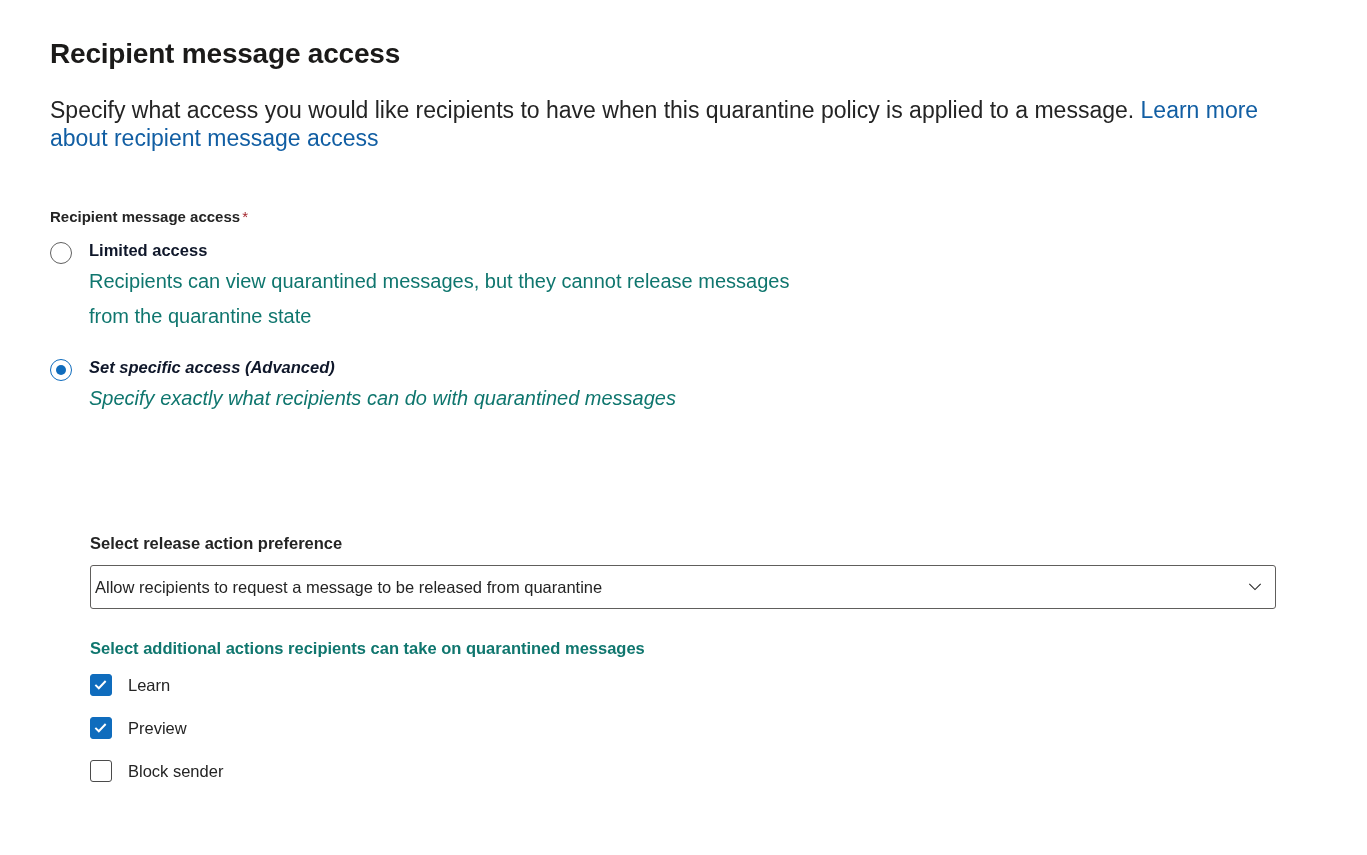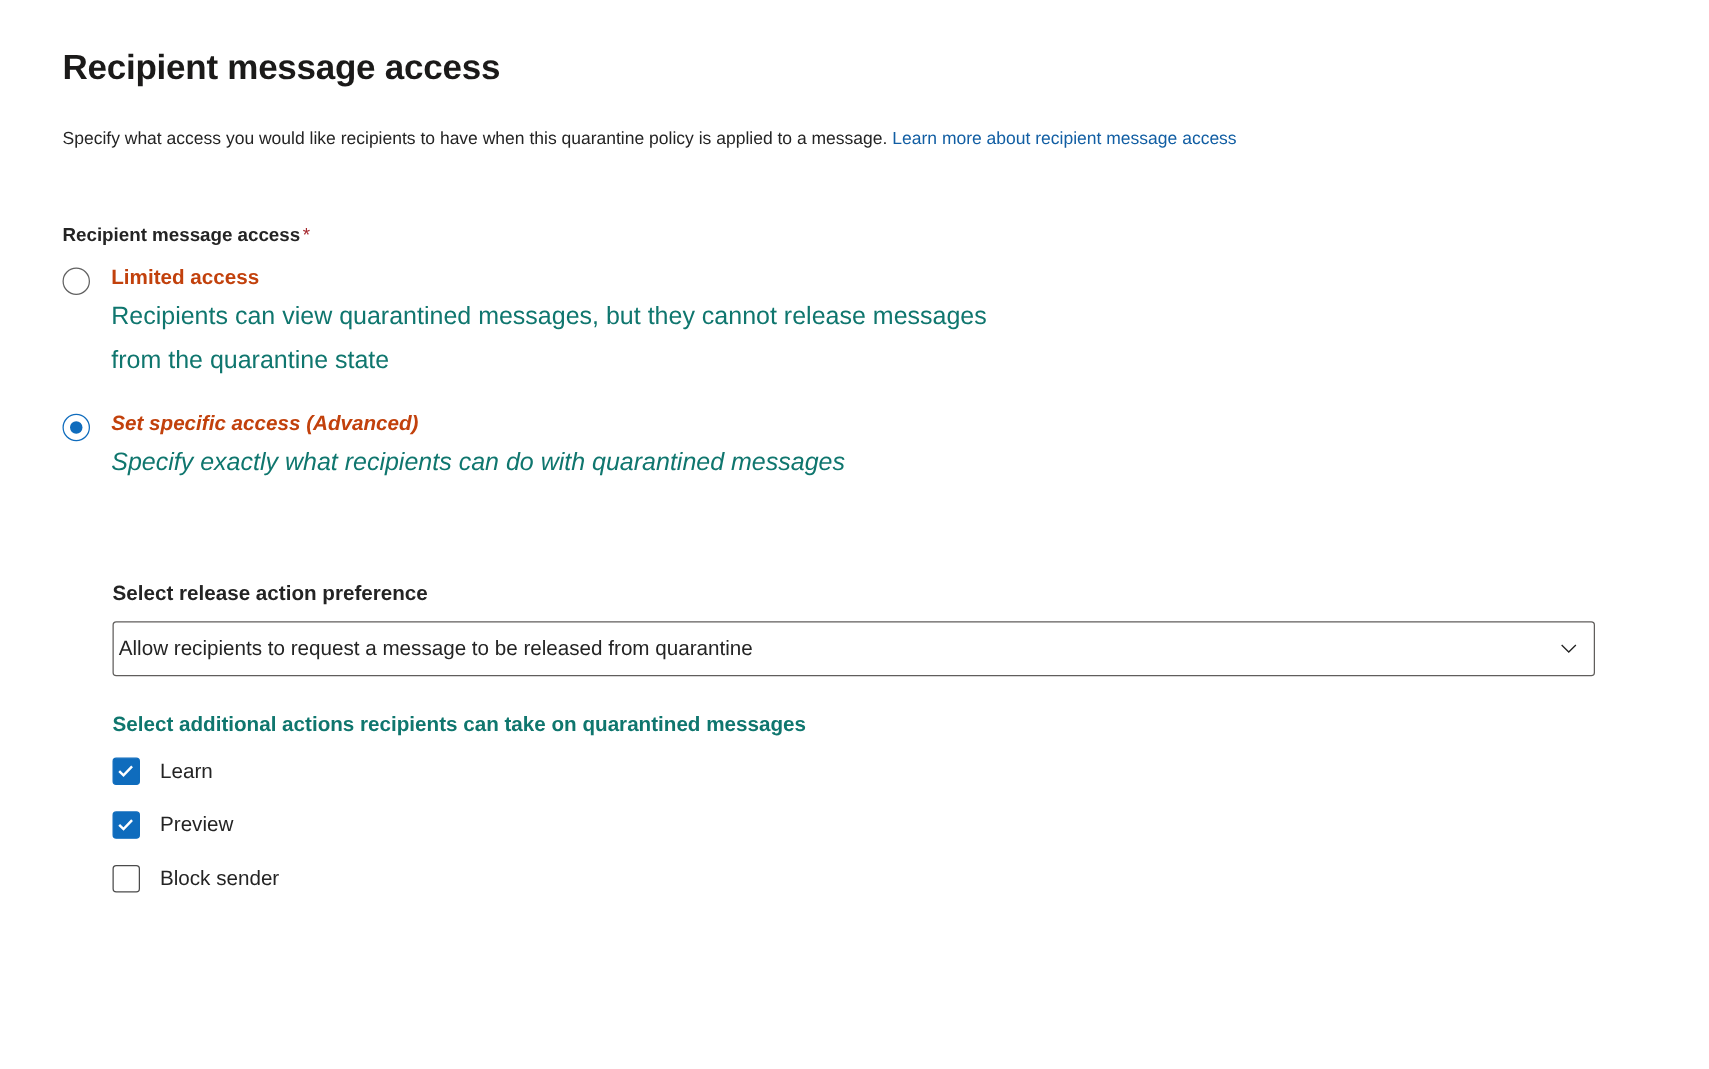--- a/index.html
+++ b/index.html
@@ -24,21 +24,21 @@
   .page-title {
     font-size: 28px;
     font-weight: bold;
     letter-spacing: -0.2px;
     margin: 0 0 0 0;
     padding-top: 8px;
     color: #1b1a19;
   }
   .intro {
     margin-top: 26px;
-    font-size: 14px;
+    font-size: 23px;
     line-height: 28px;
     color: #242424;
     max-width: 1275px;
   }
   .intro a {
     color: #115ea3;
     text-decoration: none;
   }
   .field-label {
     margin-top: 56px;
@@ -89,33 +89,33 @@
     margin-top: -5px;
     border-radius: 50%;
     background: #0f6cbd;
   }
   .radio-texts {
     margin-left: 17px;
   }
   .radio-title {
     font-size: 16.5px;
     font-weight: bold;
-    color: #c2410c;
+    color: #0f172a;
     line-height: 22px;
   }
   .radio-desc {
     font-size: 20px;
     color: #0f766e;
     line-height: 35px;
     margin-top: 3px;
     white-space: pre-line;
   }
   .sub-section {
     margin-left: 40px;
-    margin-top: 78px;
+    margin-top: 118px;
   }
   .sub-label {
     font-size: 16.5px;
     font-weight: bold;
     color: #242424;
   }
   .dropdown {
     margin-top: 12px;
     height: 44px;
     border: 1px solid #605e5c;

